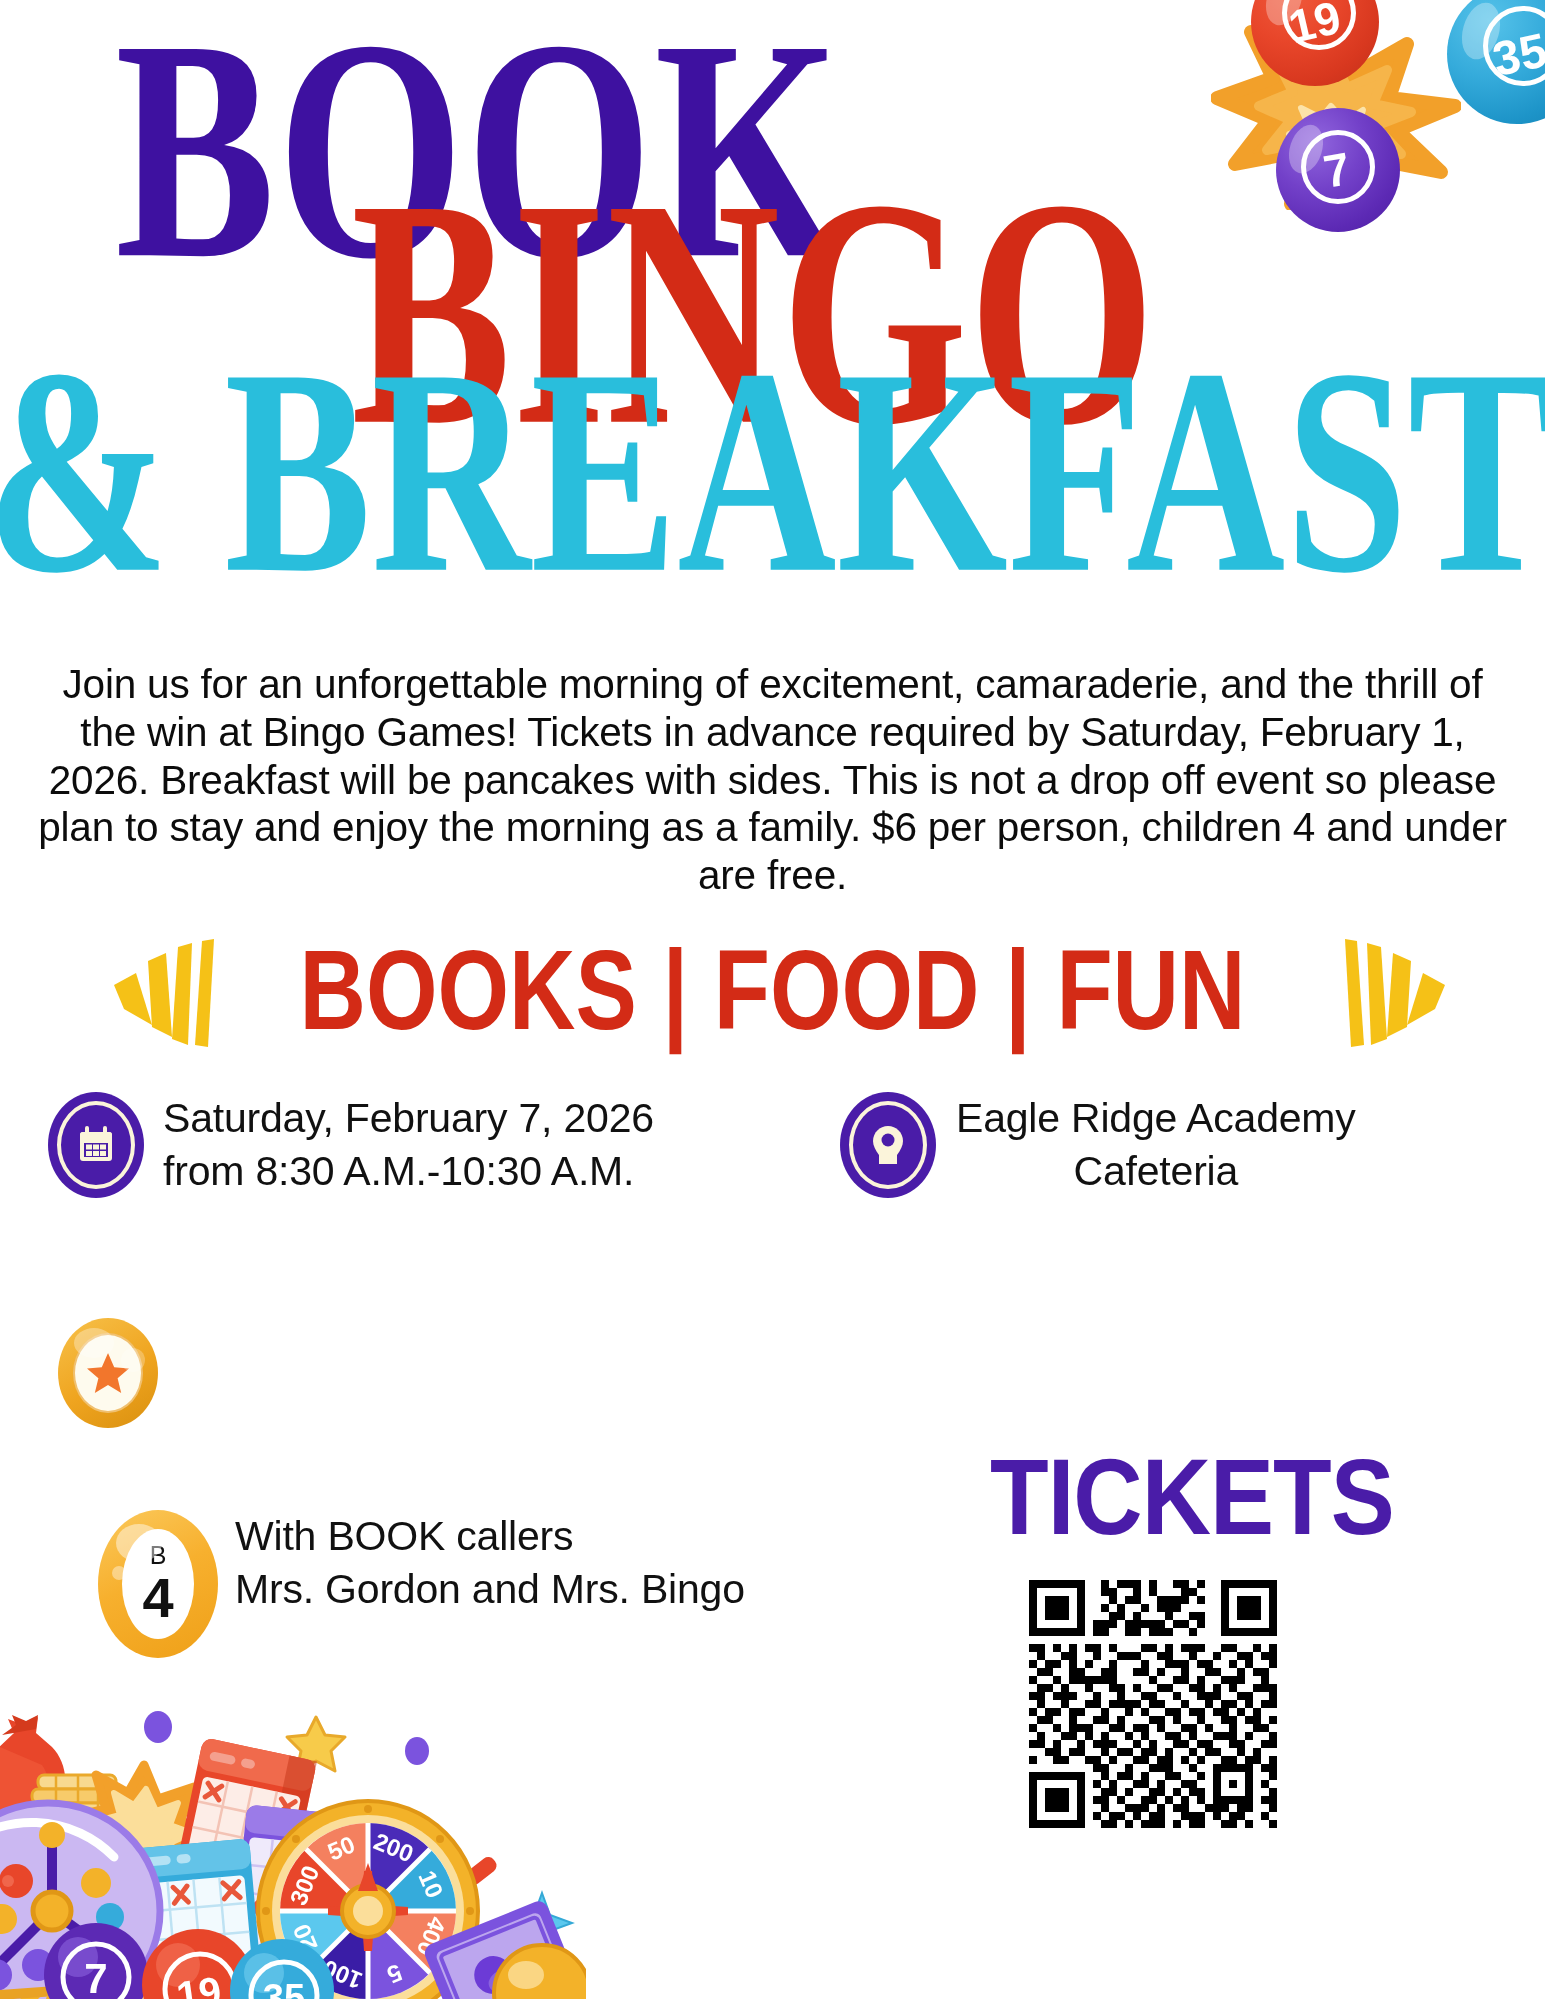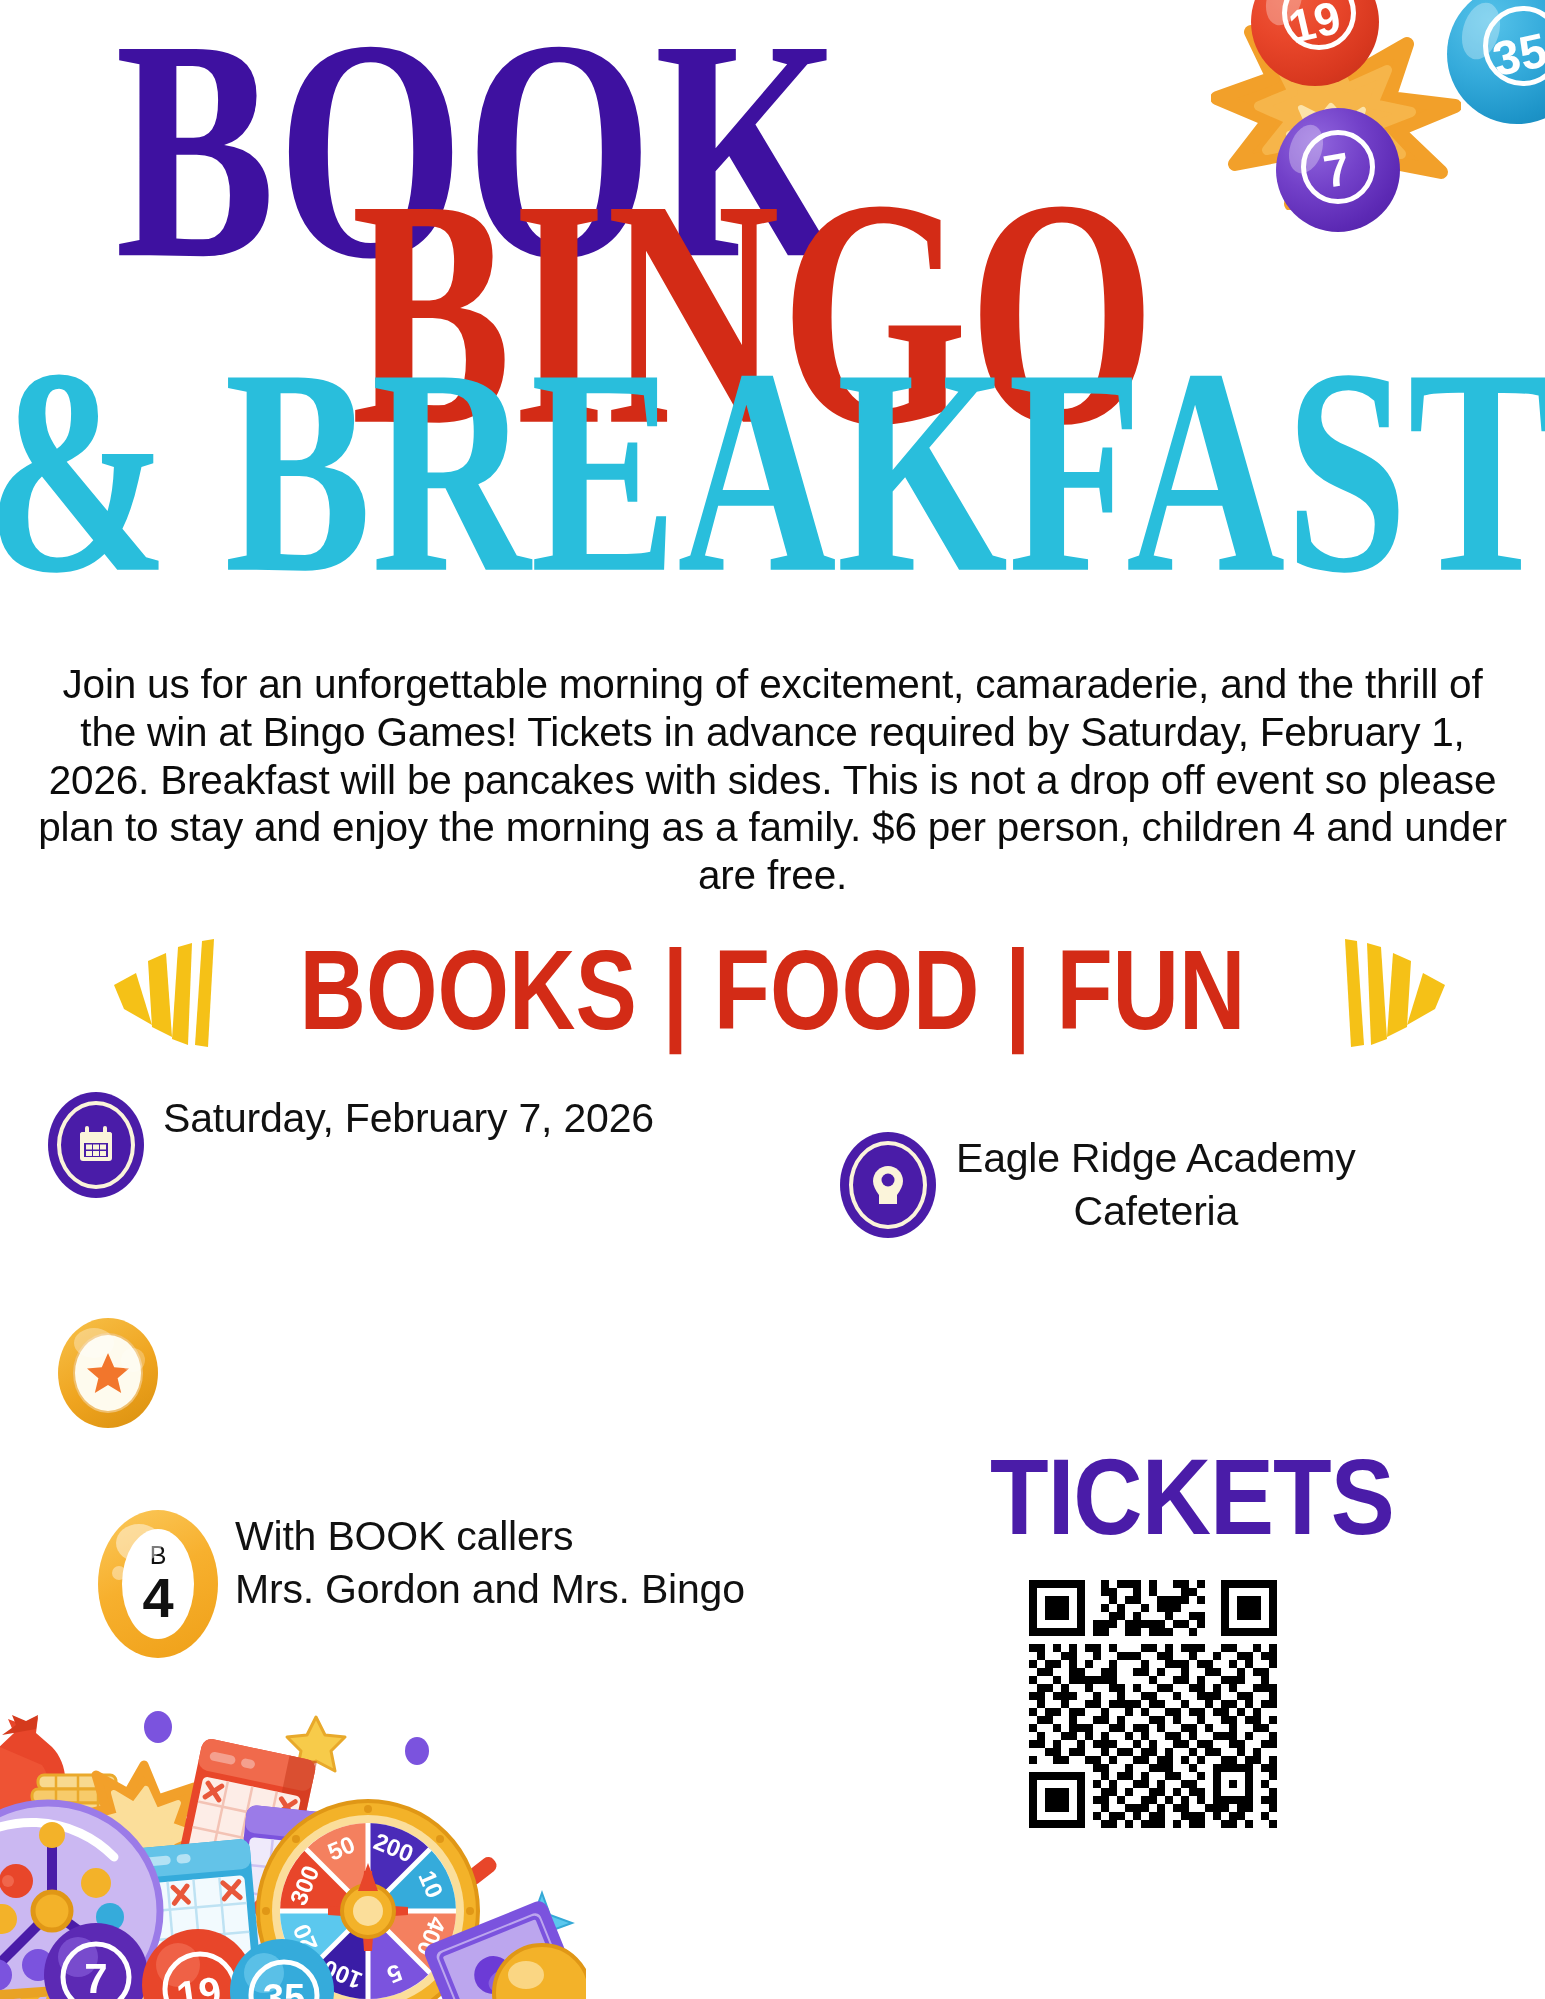--- a/index.html
+++ b/index.html
@@ -109,21 +109,21 @@
 
   
   .detail { position:absolute; display:flex; }
   .d-icon { flex:0 0 auto; position:relative; }
   .d-text {
     font-size:41px; line-height:1.30; color:#111; letter-spacing:-0.2px;
   }
 
   .row-date { left:48px; top:1092px; }
   .row-date .d-text { margin-left:19px; text-align:left; }
-  .row-loc  { left:840px; top:1092px;margin-top:40px; }
+  .row-loc  { left:840px; top:1092px; }
   .row-loc .d-text { margin-left:20px; text-align:center; }
   .row-aud  { left:58px; top:1318px; }
   .row-aud .d-text { margin-left:25px; text-align:left; }
   .row-call { left:98px; top:1510px; }
   .row-call .d-text { margin-left:17px; text-align:left; }
 
   
   .badge-purple {
     width:96px; height:106px; border-radius:50%;
     background:#4A1CA8; display:flex; align-items:center; justify-content:center;
@@ -255,20 +255,21 @@
           <rect x="27" y="22.5" width="6" height="5" fill="#FBF4DA"></rect>
           <rect x="13" y="29" width="6" height="5" fill="#FBF4DA"></rect>
           <rect x="20" y="29" width="6" height="5" fill="#FBF4DA"></rect>
           <rect x="27" y="29" width="6" height="5" fill="#FBF4DA"></rect>
         </svg>
       </div>
     </div>
   </div>
   <div class="d-text">
     <div>Saturday, February 7, 2026</div>
+    <div>from 8:30 A.M.-10:30 A.M.</div>
   </div>
 </div>
 
 <div class="detail row-loc">
   <div class="d-icon">
     <div class="badge-purple">
       <div class="inner-ring">
         <svg width="44" height="46" viewBox="0 0 44 46">
           <path d="M22 4 C13.7 4 7 10.7 7 19 C7 28 17 38 22 42 C27 38 37 28 37 19 C37 10.7 30.3 4 22 4 Z" fill="#FBF4DA"></path>
           <circle cx="22" cy="18" r="6.5" fill="#4A1CA8"></circle>

